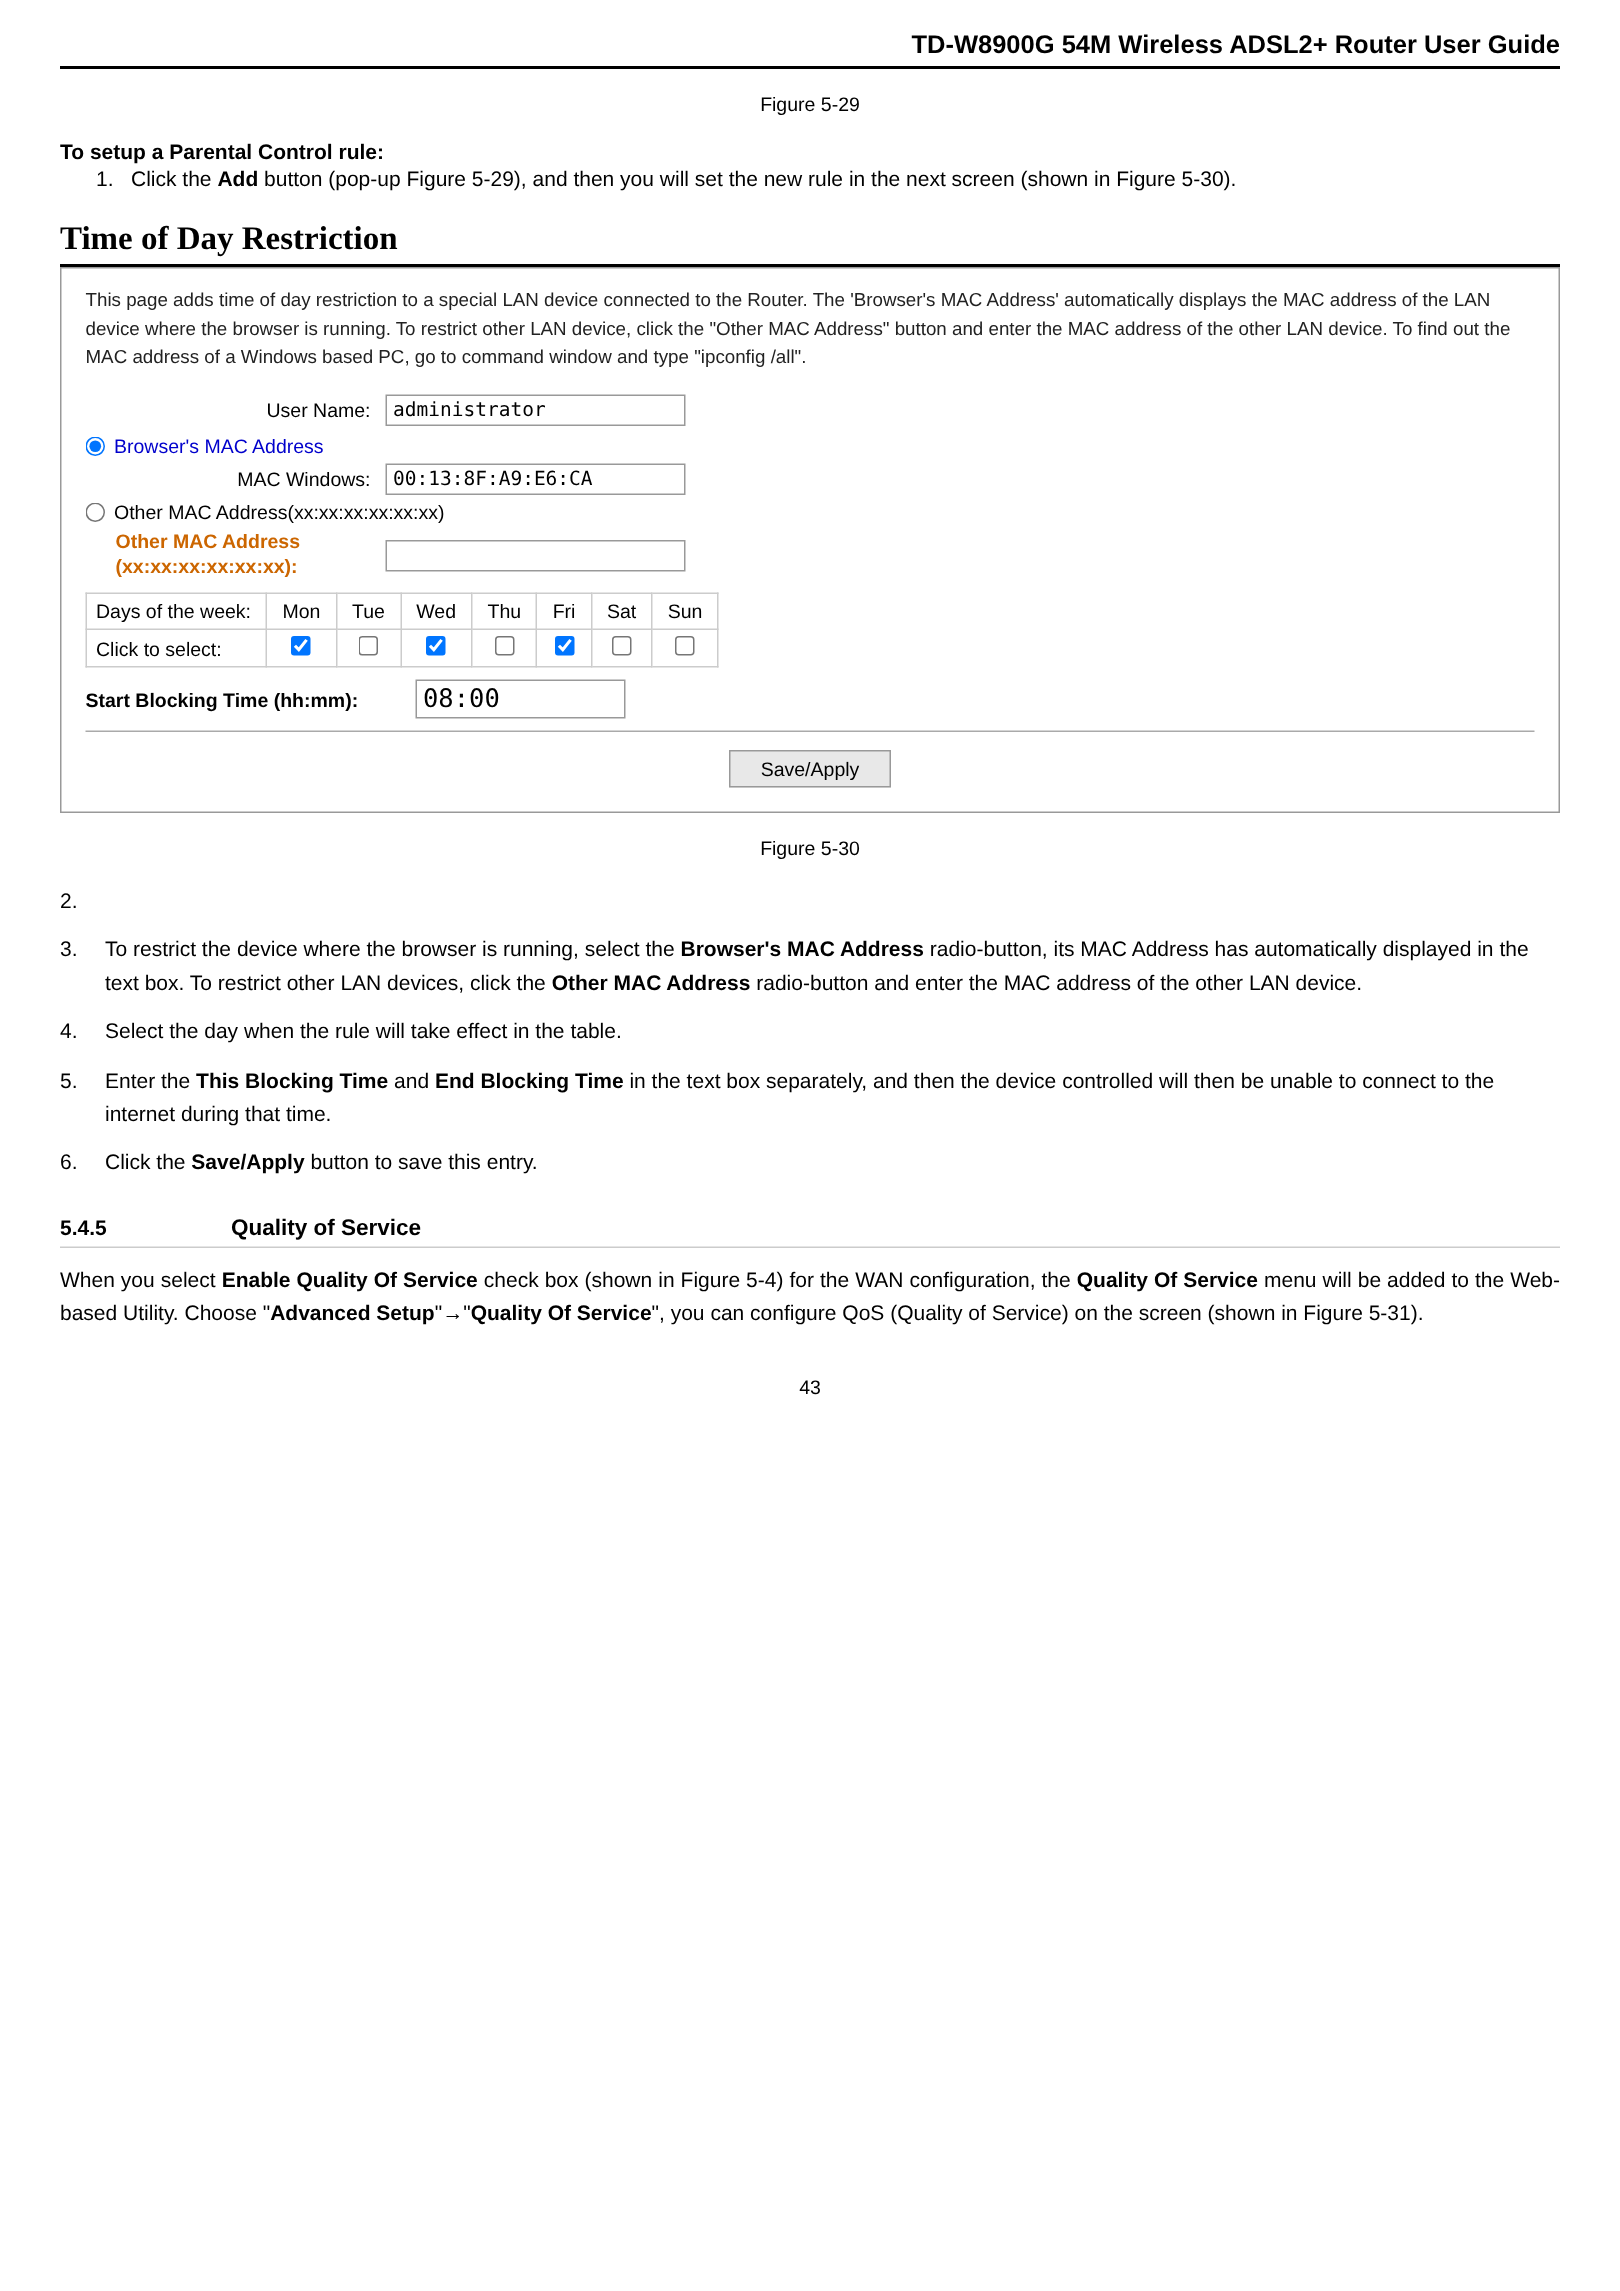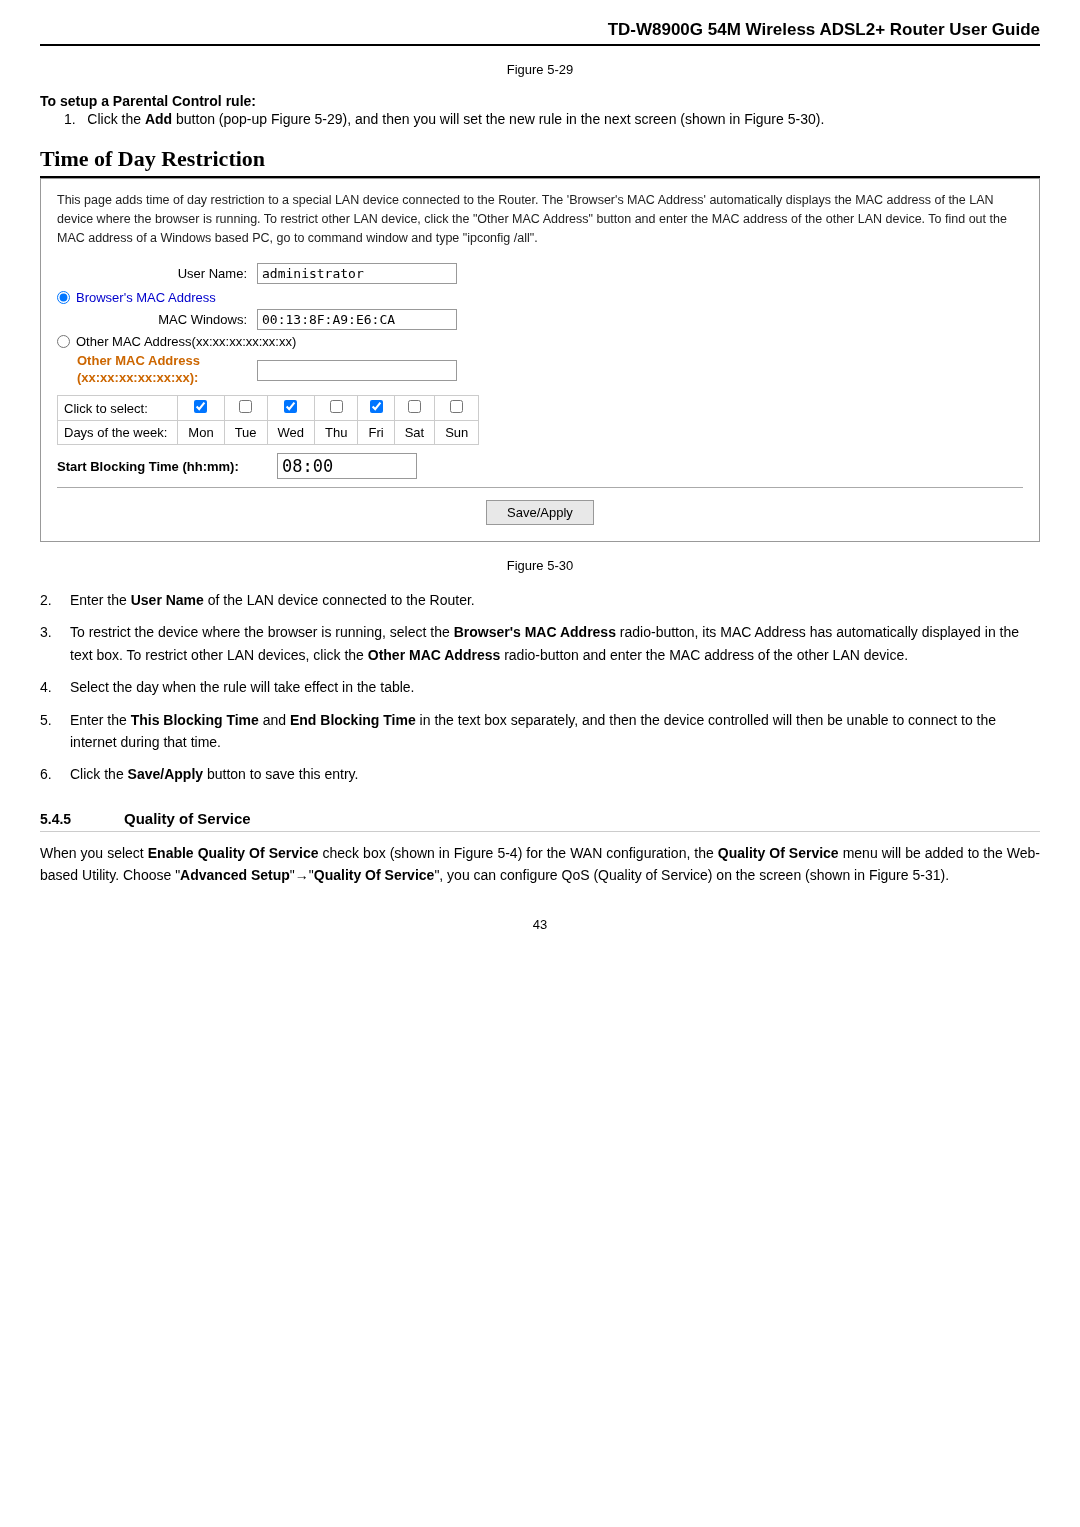--- a/index.html
+++ b/index.html
@@ -170,24 +170,25 @@
       font-size: 13px;
       cursor: pointer;
     }
 
     .section-545 {
       margin-top: 24px;
     }
 
     .section-545-header {
       display: flex;
-      align-items: flex-end;
+      align-items: center;
       border-bottom: 1px solid #ccc;
       padding-bottom: 4px;
       margin-bottom: 10px;
+      gap: 30px;
     }
 
     .section-num {
       font-size: 14px;
       font-weight: bold;
       margin-right: 24px;
       min-width: 60px;
     }
 
     .section-title-text {
@@ -275,39 +276,39 @@
     <div style="display:flex; align-items:center; margin-left: 20px; margin-bottom: 8px;">
       <div style="min-width:180px; font-size:13px; color:#cc6600; font-weight:bold; line-height:1.3;">
         Other MAC Address<br>(xx:xx:xx:xx:xx:xx):
       </div>
       <input class="form-input" type="text" value="" style="">
     </div>
 
     <table class="days-table">
       <tbody>
           <tr>
+        <td><span>Days of the week:</span></td>
+        <td>Mon</td>
+        <td>Tue</td>
+        <td>Wed</td>
+        <td>Thu</td>
+        <td>Fri</td>
+        <td>Sat</td>
+        <td>Sun</td>
+      </tr>
+      <tr>
         <td><span>Click to select:</span></td>
         <td><input type="checkbox" checked="" style=""></td>
         <td><input type="checkbox" style=""></td>
         <td><input type="checkbox" checked="" style=""></td>
         <td><input type="checkbox" style=""></td>
         <td><input type="checkbox" checked="" style=""></td>
         <td><input type="checkbox" style=""></td>
         <td><input type="checkbox" style=""></td>
       </tr>
-      <tr>
-        <td><span>Days of the week:</span></td>
-        <td>Mon</td>
-        <td>Tue</td>
-        <td>Wed</td>
-        <td>Thu</td>
-        <td>Fri</td>
-        <td>Sat</td>
-        <td>Sun</td>
-      </tr>
     </tbody>
       </table>
 
     <div class="time-row">
       <div class="time-label">
         <span>Start Blocking Time (hh:mm):</span>
       </div>
       <input class="time-input" type="text" value="08:00" style="">
     </div>
 
@@ -320,21 +321,20 @@
   </div>
 </div>
 
 <div class="figure-label">
   <span>Figure 5-30</span>
 </div>
 
 <div style="margin-bottom: 10px;">
   <div class="inline-list-item">
     <span class="list-num">2.</span>
-    <span>Enter the <strong>User Name</strong> of the LAN device connected to the Router.</span>
   </div>
 </div>
 
 <div style="margin-bottom: 10px;">
   <div class="inline-list-item">
     <span class="list-num">3.</span>
     <span>To restrict the device where the browser is running, select the <strong>Browser's MAC Address</strong> radio-button, its MAC Address has automatically displayed in the text box. To restrict other LAN devices, click the <strong>Other MAC Address</strong> radio-button and enter the MAC address of the other LAN device.</span>
   </div>
 </div>
 

